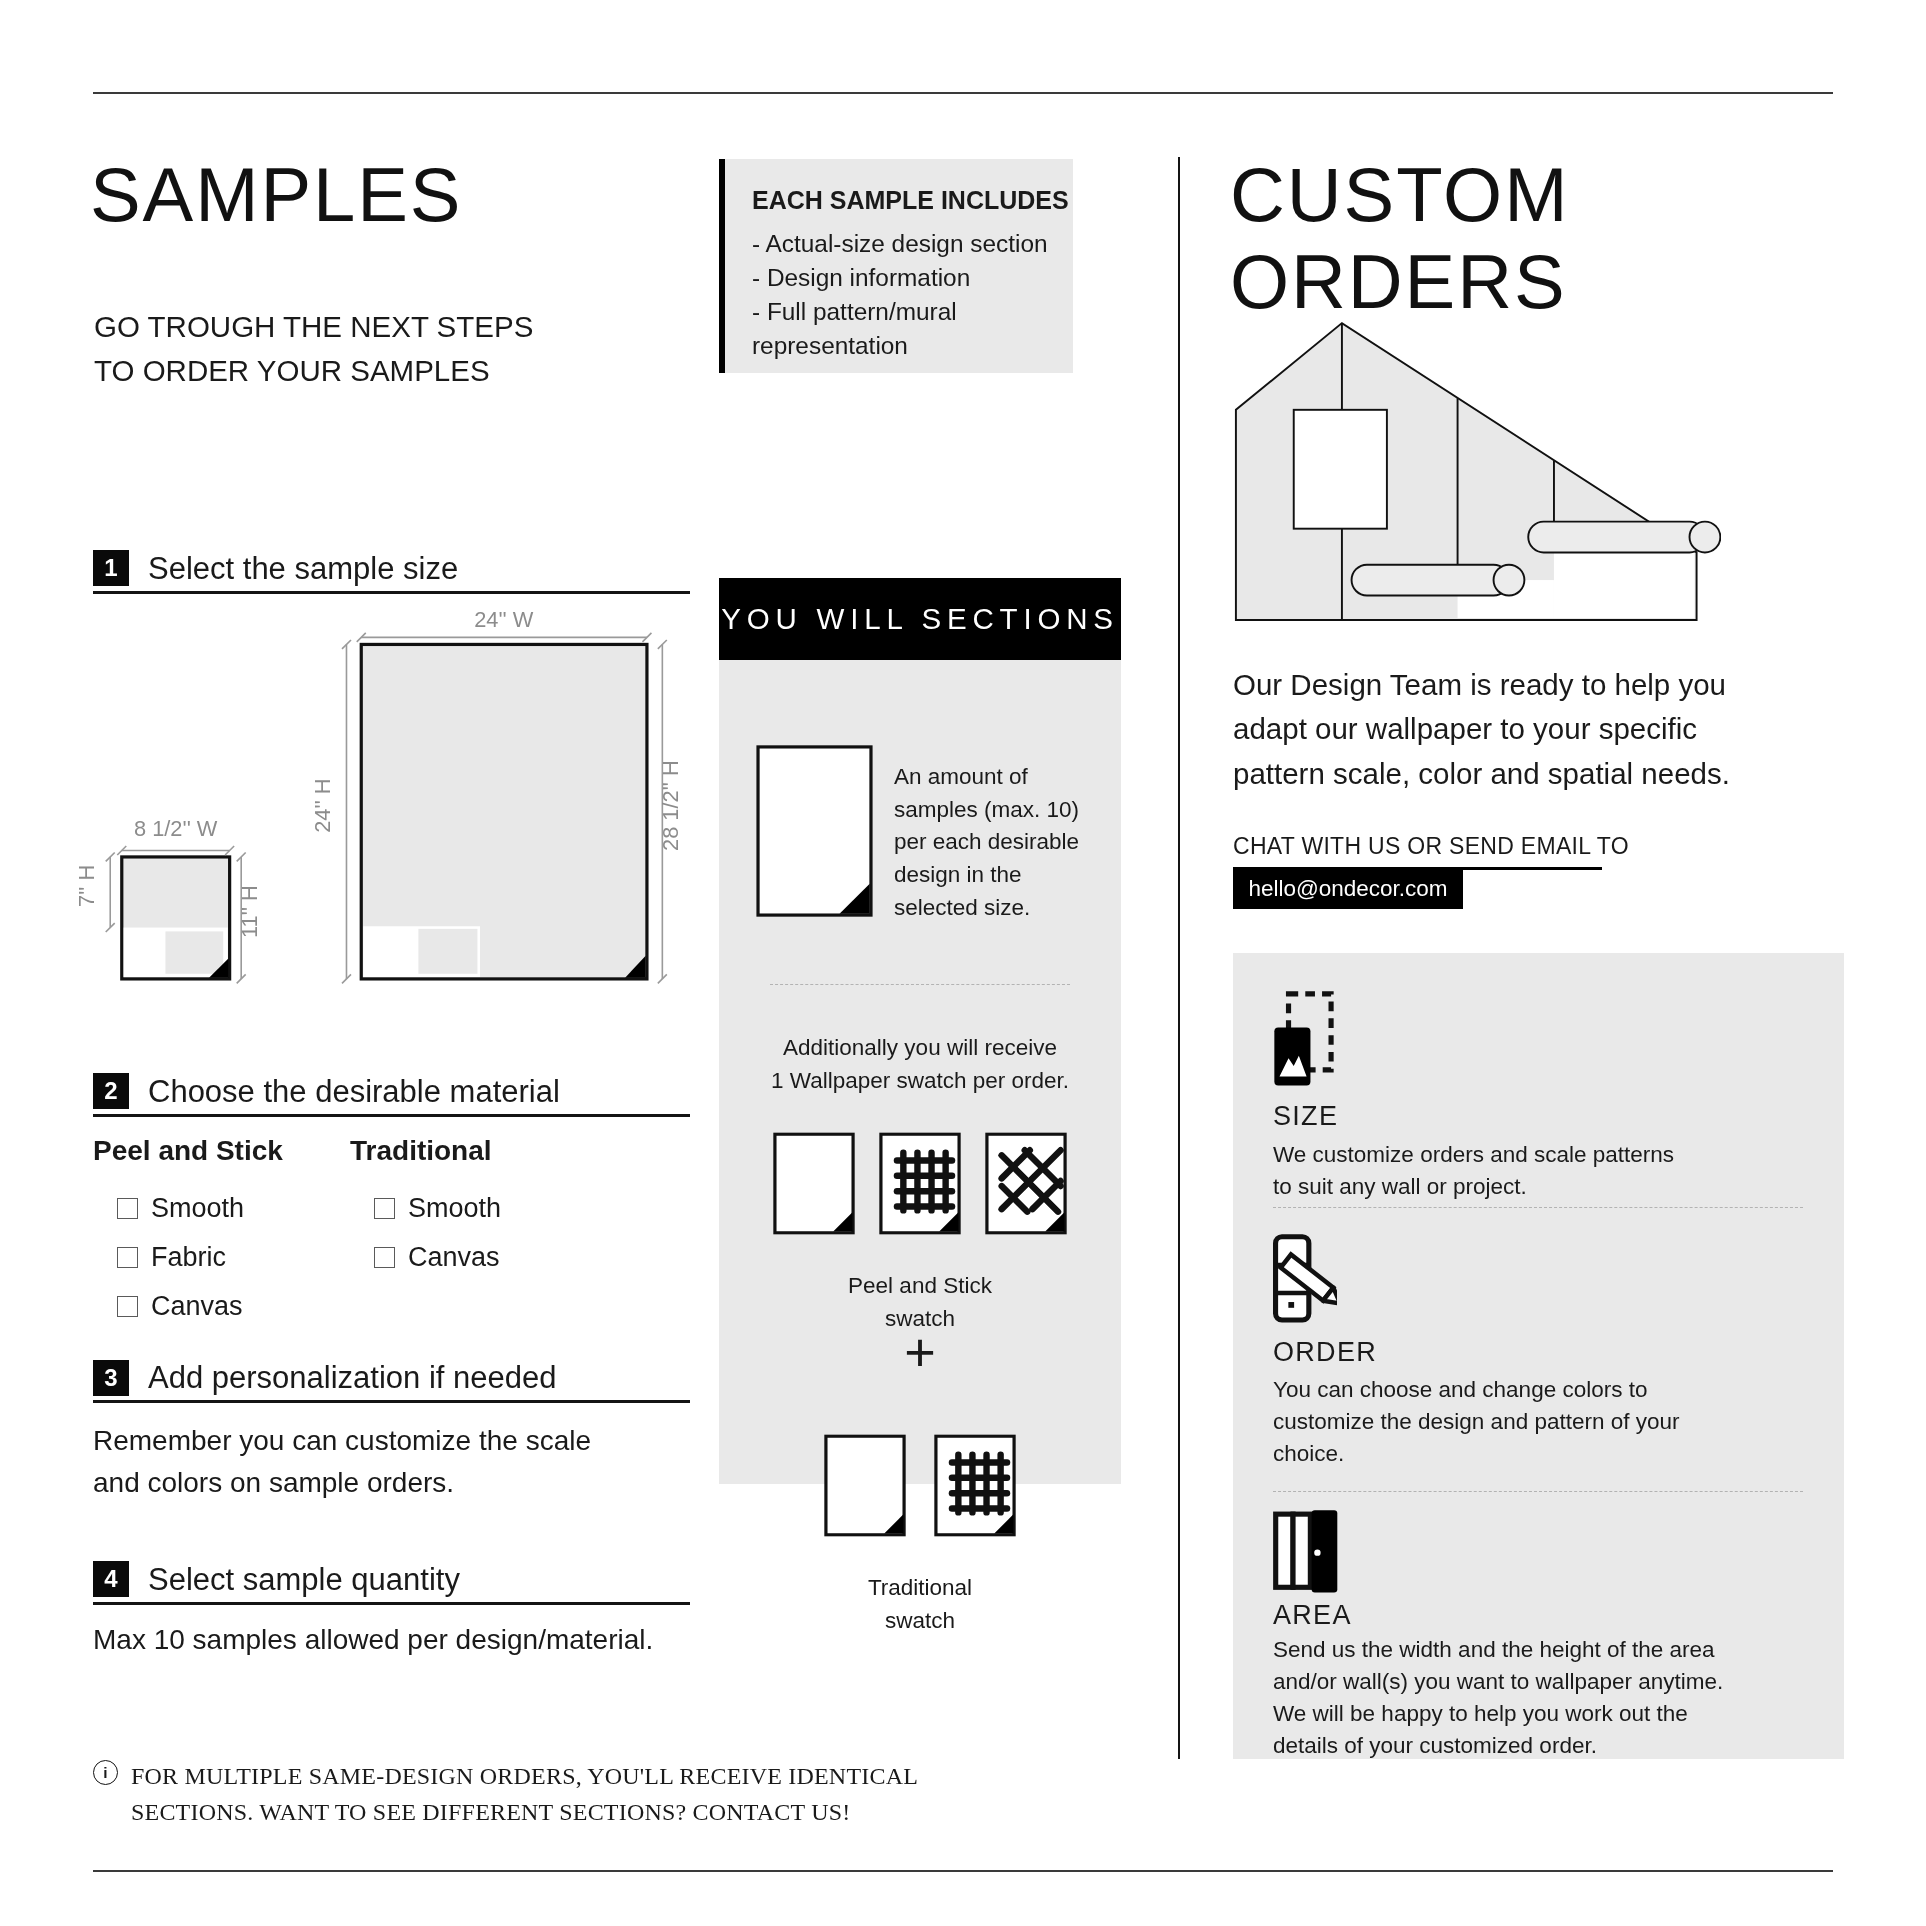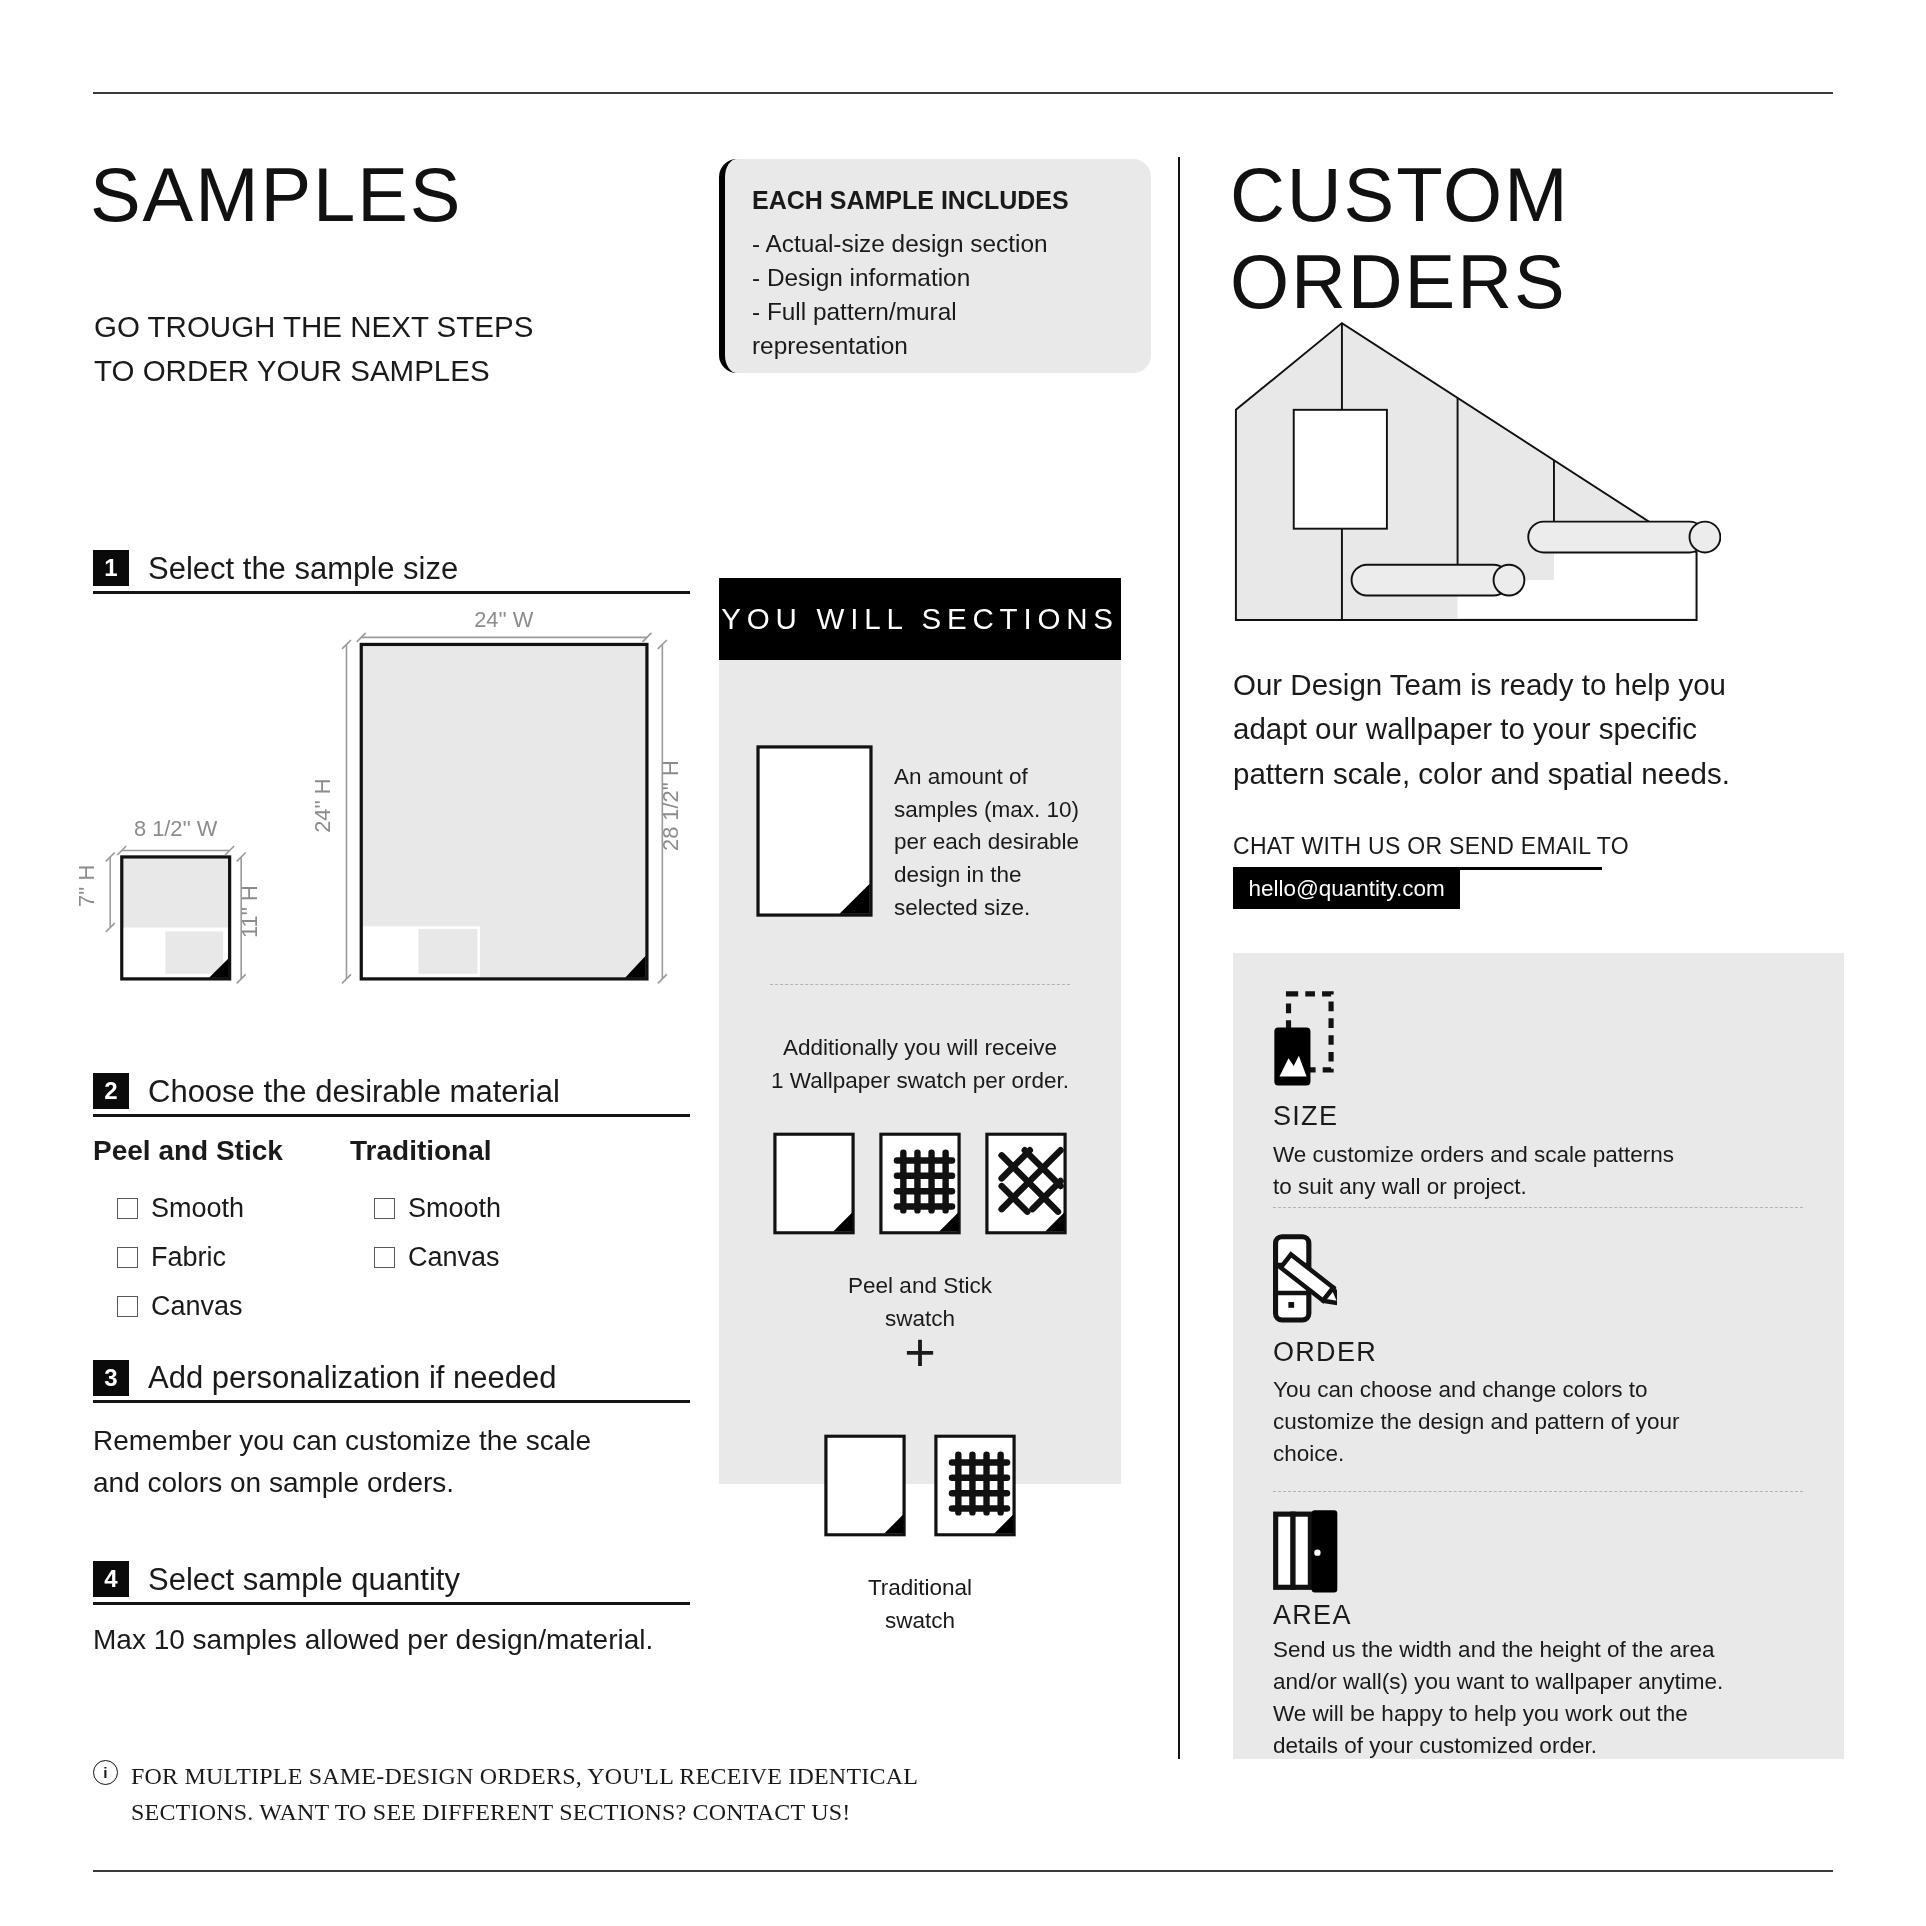--- a/index.html
+++ b/index.html
@@ -8,21 +8,21 @@
   .abs{position:absolute;}
   .pre{white-space:pre-line;}
   .rule{background:#3a3a3a;height:1.9px;}
   .steprule{background:#141414;height:2.6px;}
   .big-title{font-size:76px;font-weight:300;letter-spacing:1.9px;color:#111;}
   .intro{font-size:29.5px;line-height:1.5;}
   .badge{width:36px;height:36px;background:#0a0a0a;color:#fff;font-size:24px;font-weight:700;
          display:flex;align-items:center;justify-content:center;}
   .step-title{font-size:31px;font-weight:400;}
   .step-body{font-size:28px;line-height:1.5;}
-  .includes-box{width:432px;height:214px;background:#e9e9e9;border-left:6.4px solid #000;box-sizing:border-box;border-radius:18px;}
+  .includes-box{width:354px;height:214px;background:#e9e9e9;border-left:6.4px solid #000;box-sizing:border-box;}
   .includes-title{font-size:25px;font-weight:700;}
   .includes-items{font-size:24.4px;line-height:1.4;}
   .mat-title{font-size:28px;font-weight:700;}
   .mat-opt{font-size:27px;margin-bottom:18px;display:flex;align-items:center;padding-left:24px;}
   .cb{display:inline-block;width:19px;height:19px;border:1.9px solid #5a5a5a;margin-right:13px;background:#fff;}
   .banner{width:402px;height:82px;background:#000;display:flex;align-items:center;justify-content:center;}
   .banner-text{color:#fff;font-size:29.5px;letter-spacing:5.8px;font-weight:400;}
   .gray-panel{background:#e9e9e9;}
   .panel-text{font-size:22.5px;line-height:1.45;}
   .center{text-align:center;}
@@ -261,21 +261,21 @@
     </g>
   </svg>
 
   <div class="abs right-body pre" style="left:1233px;top:663px">Our Design Team is ready to help you
 adapt our wallpaper to your specific
 pattern scale, color and spatial needs.</div>
 
   <div class="abs chat" style="left:1233px;top:833px">CHAT WITH US OR SEND EMAIL TO</div>
   <div class="abs chat-underline" style="left:1233px;top:867px;width:369px"></div>
   <div class="abs" style="left:1233px;top:869px">
-    <span class="email-chip">hello@quantity.com</span>
+    <span class="email-chip">hello@ondecor.com</span>
   </div>
 
   <div class="abs gray-panel" style="left:1233px;top:953px;width:611px;height:806px">
 
     <svg class="abs" style="left:40px;top:37px" width="62" height="98" viewBox="0 0 96 152">
       <rect x="24" y="6" width="66" height="118" fill="none" stroke="#111" stroke-width="8" stroke-dasharray="15 11"></rect>
       <rect x="2" y="58" width="56" height="90" rx="6" fill="#000"></rect>
       <polygon points="10,134 24,106 32,118 40,102 52,134" fill="#fff"></polygon>
     </svg>
     <div class="abs feat-h" style="left:40px;top:148px">SIZE</div>

